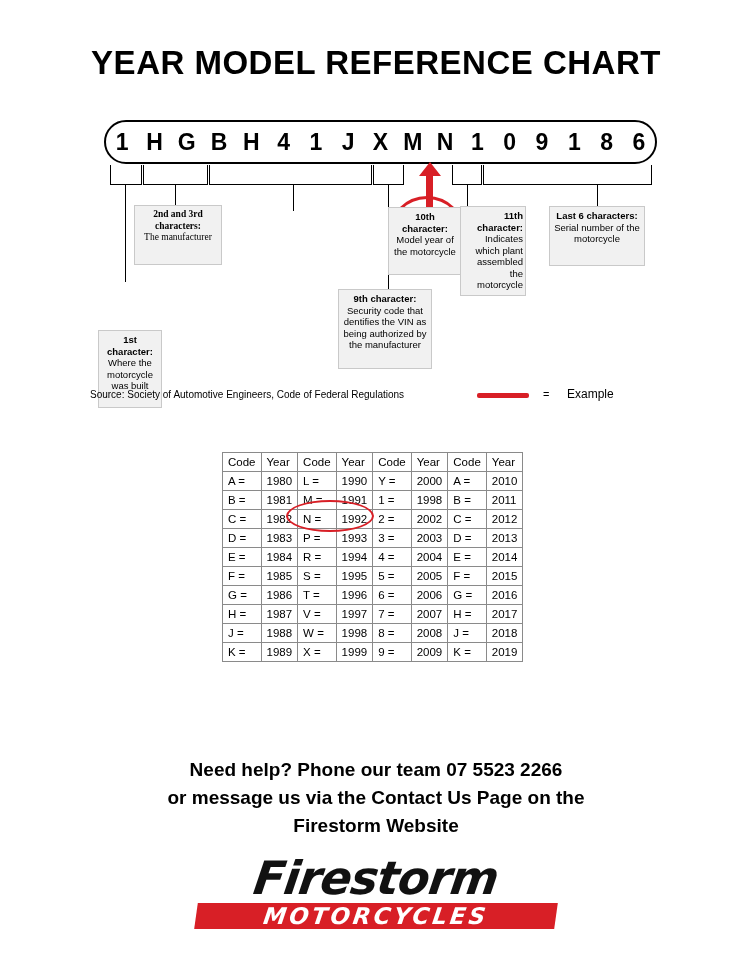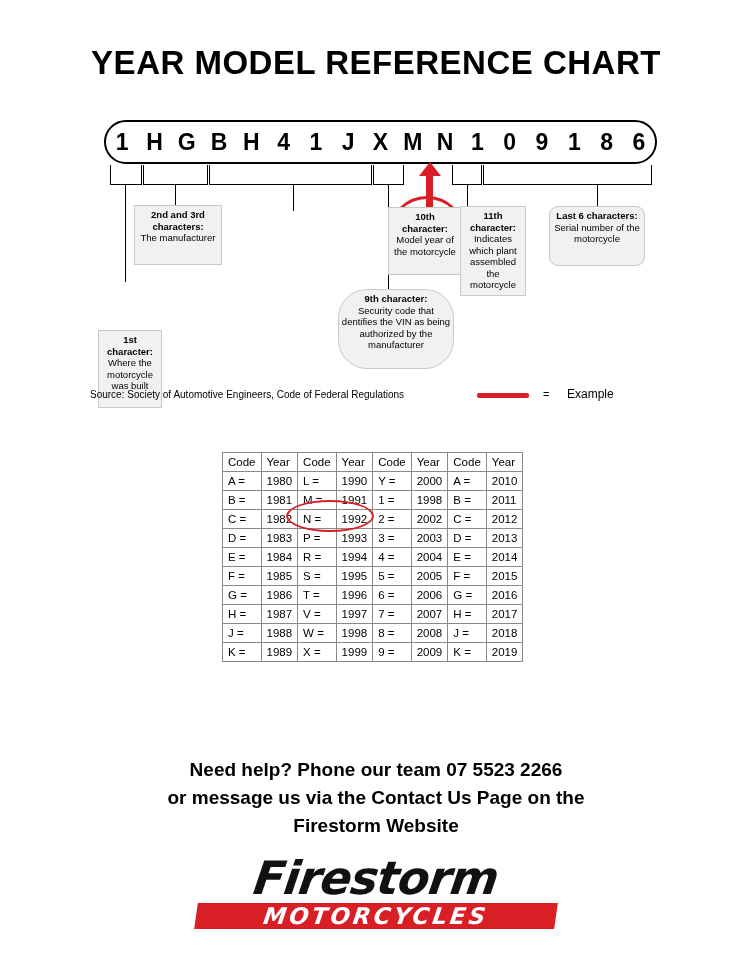--- a/index.html
+++ b/index.html
@@ -255,42 +255,42 @@
 
   <div class="red-arrow-head" style="left:419px; top:162px;"></div>
   <div class="red-arrow-stem" style="left:426px; top:175px; height:32px;"></div>
   <div class="red-circle" style="left:388px; top:196px; width:78px; height:78px;"></div>
 
   <div class="callout" style="left:98px; top:282px; width:64px; height:78px;margin-top:48px;">
     <b>1st character:</b><br>
     <span>Where the motorcycle was built</span>
   </div>
 
-  <div class="callout" style="left:134px; top:205px; width:88px; height:60px;">
+  <div class="callout" style="left:134px; top:205px; width:88px; height:60px;font-family:Liberation Serif, serif;">
     <b>2nd and 3rd characters:</b><br>
     <span>The manufacturer</span>
   </div>
 
 
-  <div class="callout" style="left:338px; top:289px; width:116px; height:80px;border-radius:29px;">
+  <div class="callout" style="left:338px; top:289px; width:94px; height:80px;">
     <b>9th character:</b><br>
     <span>Security code that dentifies the VIN as being authorized by the manufacturer</span>
   </div>
 
   <div class="callout" style="left:388px; top:207px; width:74px; height:68px;">
     <b>10th character:</b><br>
     <span>Model year of the motorcycle</span>
   </div>
 
-  <div class="callout" style="left:460px; top:206px; width:66px; height:90px;">
+  <div class="callout" style="left:460px; top:206px; width:66px; height:90px;text-align:right;">
     <b>11th character:</b><br>
     <span>Indicates which plant assembled the motorcycle</span>
   </div>
 
-  <div class="callout" style="left:549px; top:206px; width:96px; height:60px;border-radius:9px;">
+  <div class="callout" style="left:549px; top:206px; width:96px; height:60px;">
     <b>Last 6 characters:</b><br>
     <span>Serial number of the motorcycle</span>
   </div>
 
   <div class="source" style="left:90px; top:389px;">Source:  Society of Automotive Engineers, Code of Federal Regulations</div>
   <div class="legend-line" style="left:477px; top:393px; width:52px;"></div>
   <div class="legend-eq" style="left:543px; top:388px;">=</div>
   <div class="legend-label" style="left:567px; top:387px;">Example</div>
 
   <table class="code-table">

